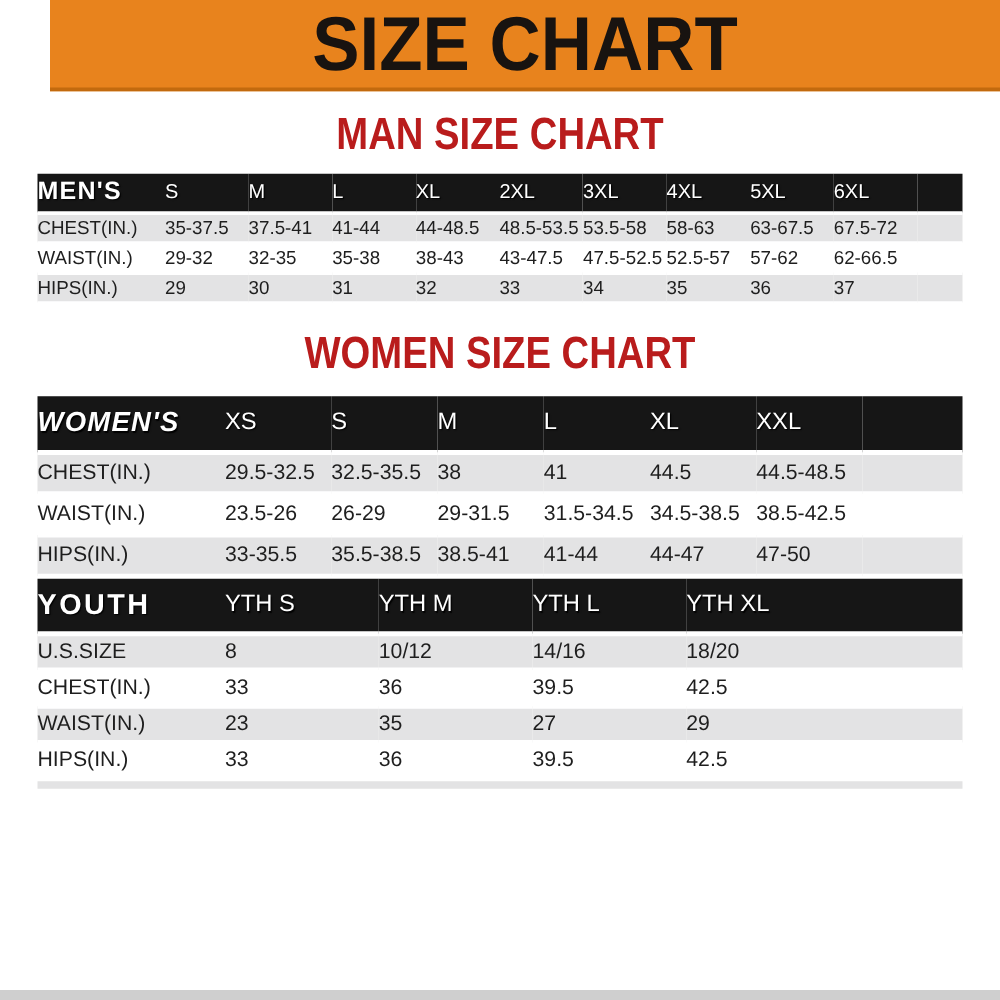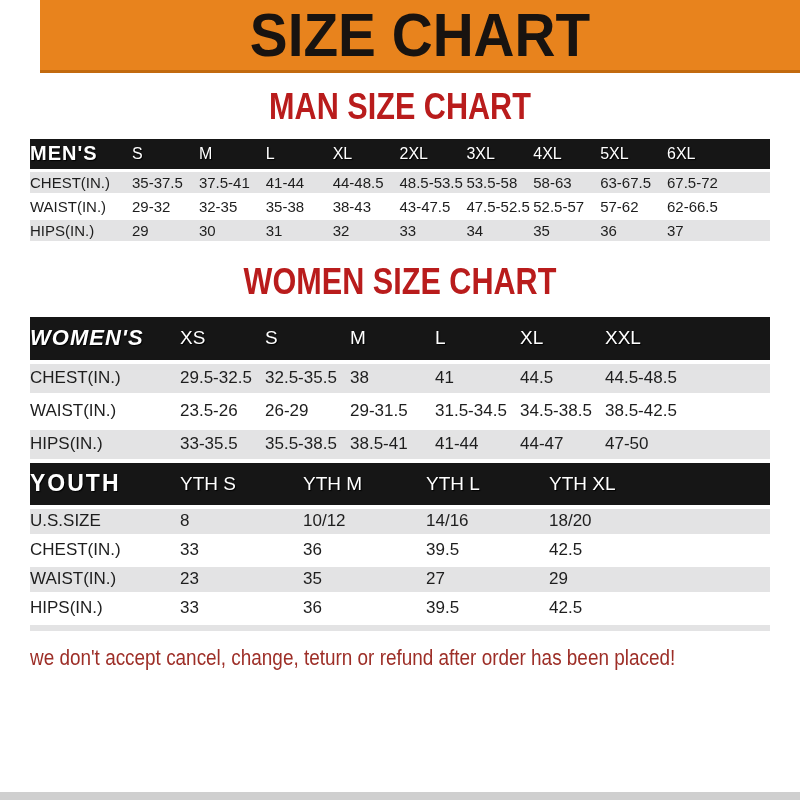--- a/index.html
+++ b/index.html
@@ -226,16 +226,15 @@
           <td class="val">39.5</td>
           <td class="val">42.5</td>
           <td class="spacer"></td>
         </tr>
       </tbody>
     </table>
   <div class="youth-strip"></div>
 </section>
 
 <footer class="footer">
-  <p><span>we don't accept cancel, change, teturn or refund after order has been placed!</span></p>
 </footer>
 
 <div class="bottom-strip"></div>
 
 </body></html>

